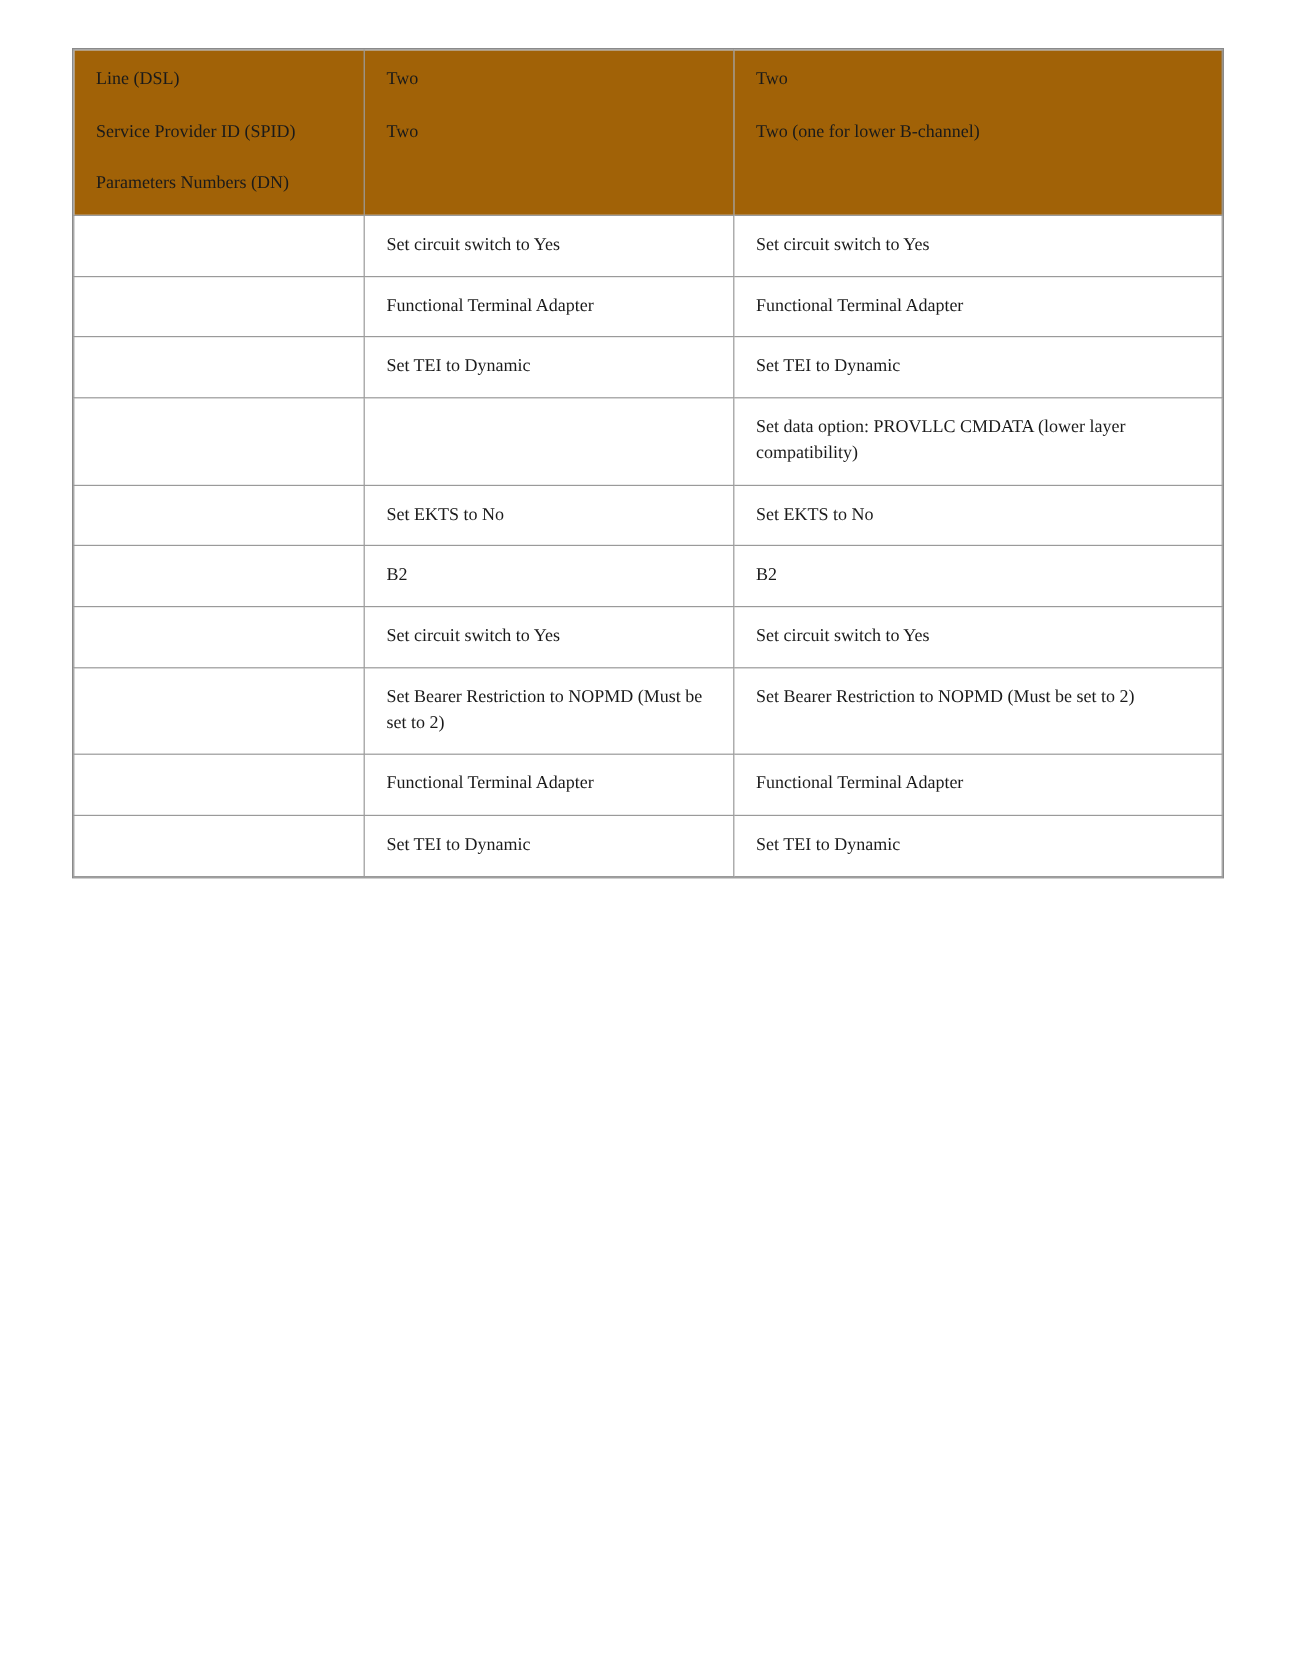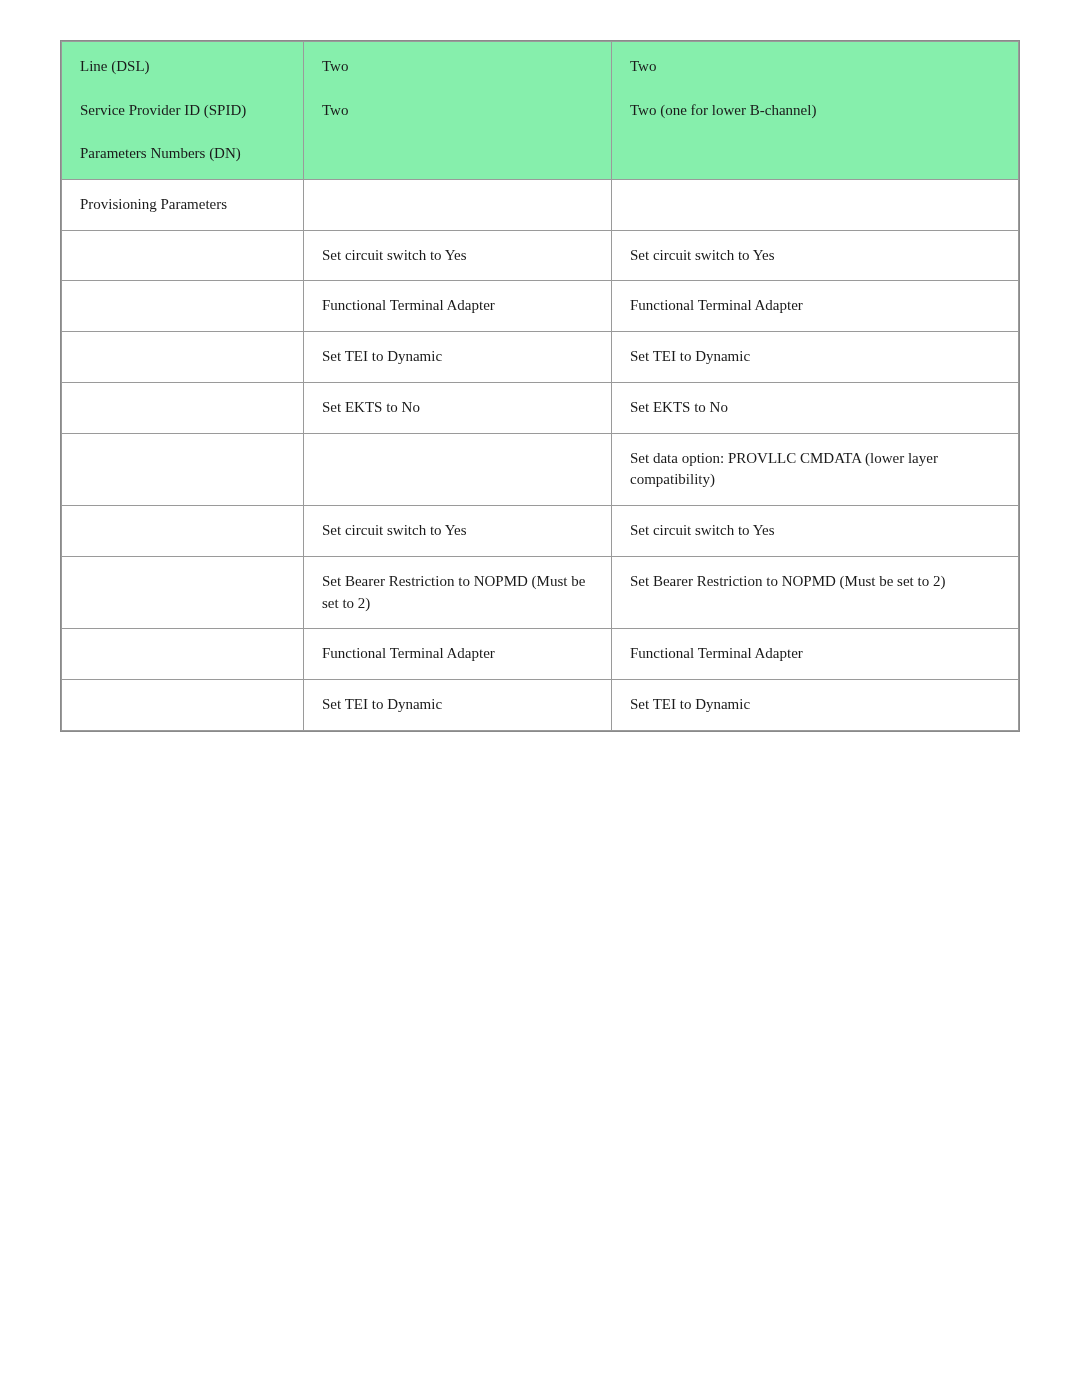--- a/index.html
+++ b/index.html
@@ -44,63 +44,63 @@
 
     .col-mid {
       width: 280px;
     }
 
     .col-right {
       width: 370px;
     }
 
     .row-header td {
-      background: #86efac;
+      background: #a16207;
     }
   </style>
 </head>
 <body>
 
 <div class="table-wrapper">
   <table>
     <tbody id="table-body">
     <tr class="row-header">
           <td class="col-left"><span>Line (DSL)</span><br><br><span>Service Provider ID (SPID)</span><br><br><span>Parameters Numbers (DN)</span></td>
           <td class="col-mid"><span>Two</span><br><br><span>Two</span></td>
           <td class="col-right"><span>Two</span><br><br><span>Two (one for lower B-channel)</span></td>
-        </tr>
-        <tr class="">
-          <td class="col-left"><span>Provisioning Parameters</span></td>
-          <td class="col-mid"><span></span></td>
-          <td class="col-right"><span></span></td>
         </tr>
         <tr class="">
           <td class="col-left"><span></span></td>
           <td class="col-mid"><span>Set circuit switch to Yes</span></td>
           <td class="col-right"><span>Set circuit switch to Yes</span></td>
         </tr>
         <tr class="">
           <td class="col-left"><span></span></td>
           <td class="col-mid"><span>Functional Terminal Adapter</span></td>
           <td class="col-right"><span>Functional Terminal Adapter</span></td>
         </tr>
         <tr class="">
           <td class="col-left"><span></span></td>
           <td class="col-mid"><span>Set TEI to Dynamic</span></td>
           <td class="col-right"><span>Set TEI to Dynamic</span></td>
         </tr>
         <tr class="">
           <td class="col-left"><span></span></td>
+          <td class="col-mid"><span></span></td>
+          <td class="col-right"><span>Set data option: PROVLLC CMDATA (lower layer compatibility)</span></td>
+        </tr>
+        <tr class="">
+          <td class="col-left"><span></span></td>
           <td class="col-mid"><span>Set EKTS to No</span></td>
           <td class="col-right"><span>Set EKTS to No</span></td>
         </tr>
         <tr class="">
           <td class="col-left"><span></span></td>
-          <td class="col-mid"><span></span></td>
-          <td class="col-right"><span>Set data option: PROVLLC CMDATA (lower layer compatibility)</span></td>
+          <td class="col-mid"><span>B2</span></td>
+          <td class="col-right"><span>B2</span></td>
         </tr>
         <tr class="">
           <td class="col-left"><span></span></td>
           <td class="col-mid"><span>Set circuit switch to Yes</span></td>
           <td class="col-right"><span>Set circuit switch to Yes</span></td>
         </tr>
         <tr class="">
           <td class="col-left"><span></span></td>
           <td class="col-mid"><span>Set Bearer Restriction to NOPMD (Must be set to 2)</span></td>
           <td class="col-right"><span>Set Bearer Restriction to NOPMD (Must be set to 2)</span></td>

